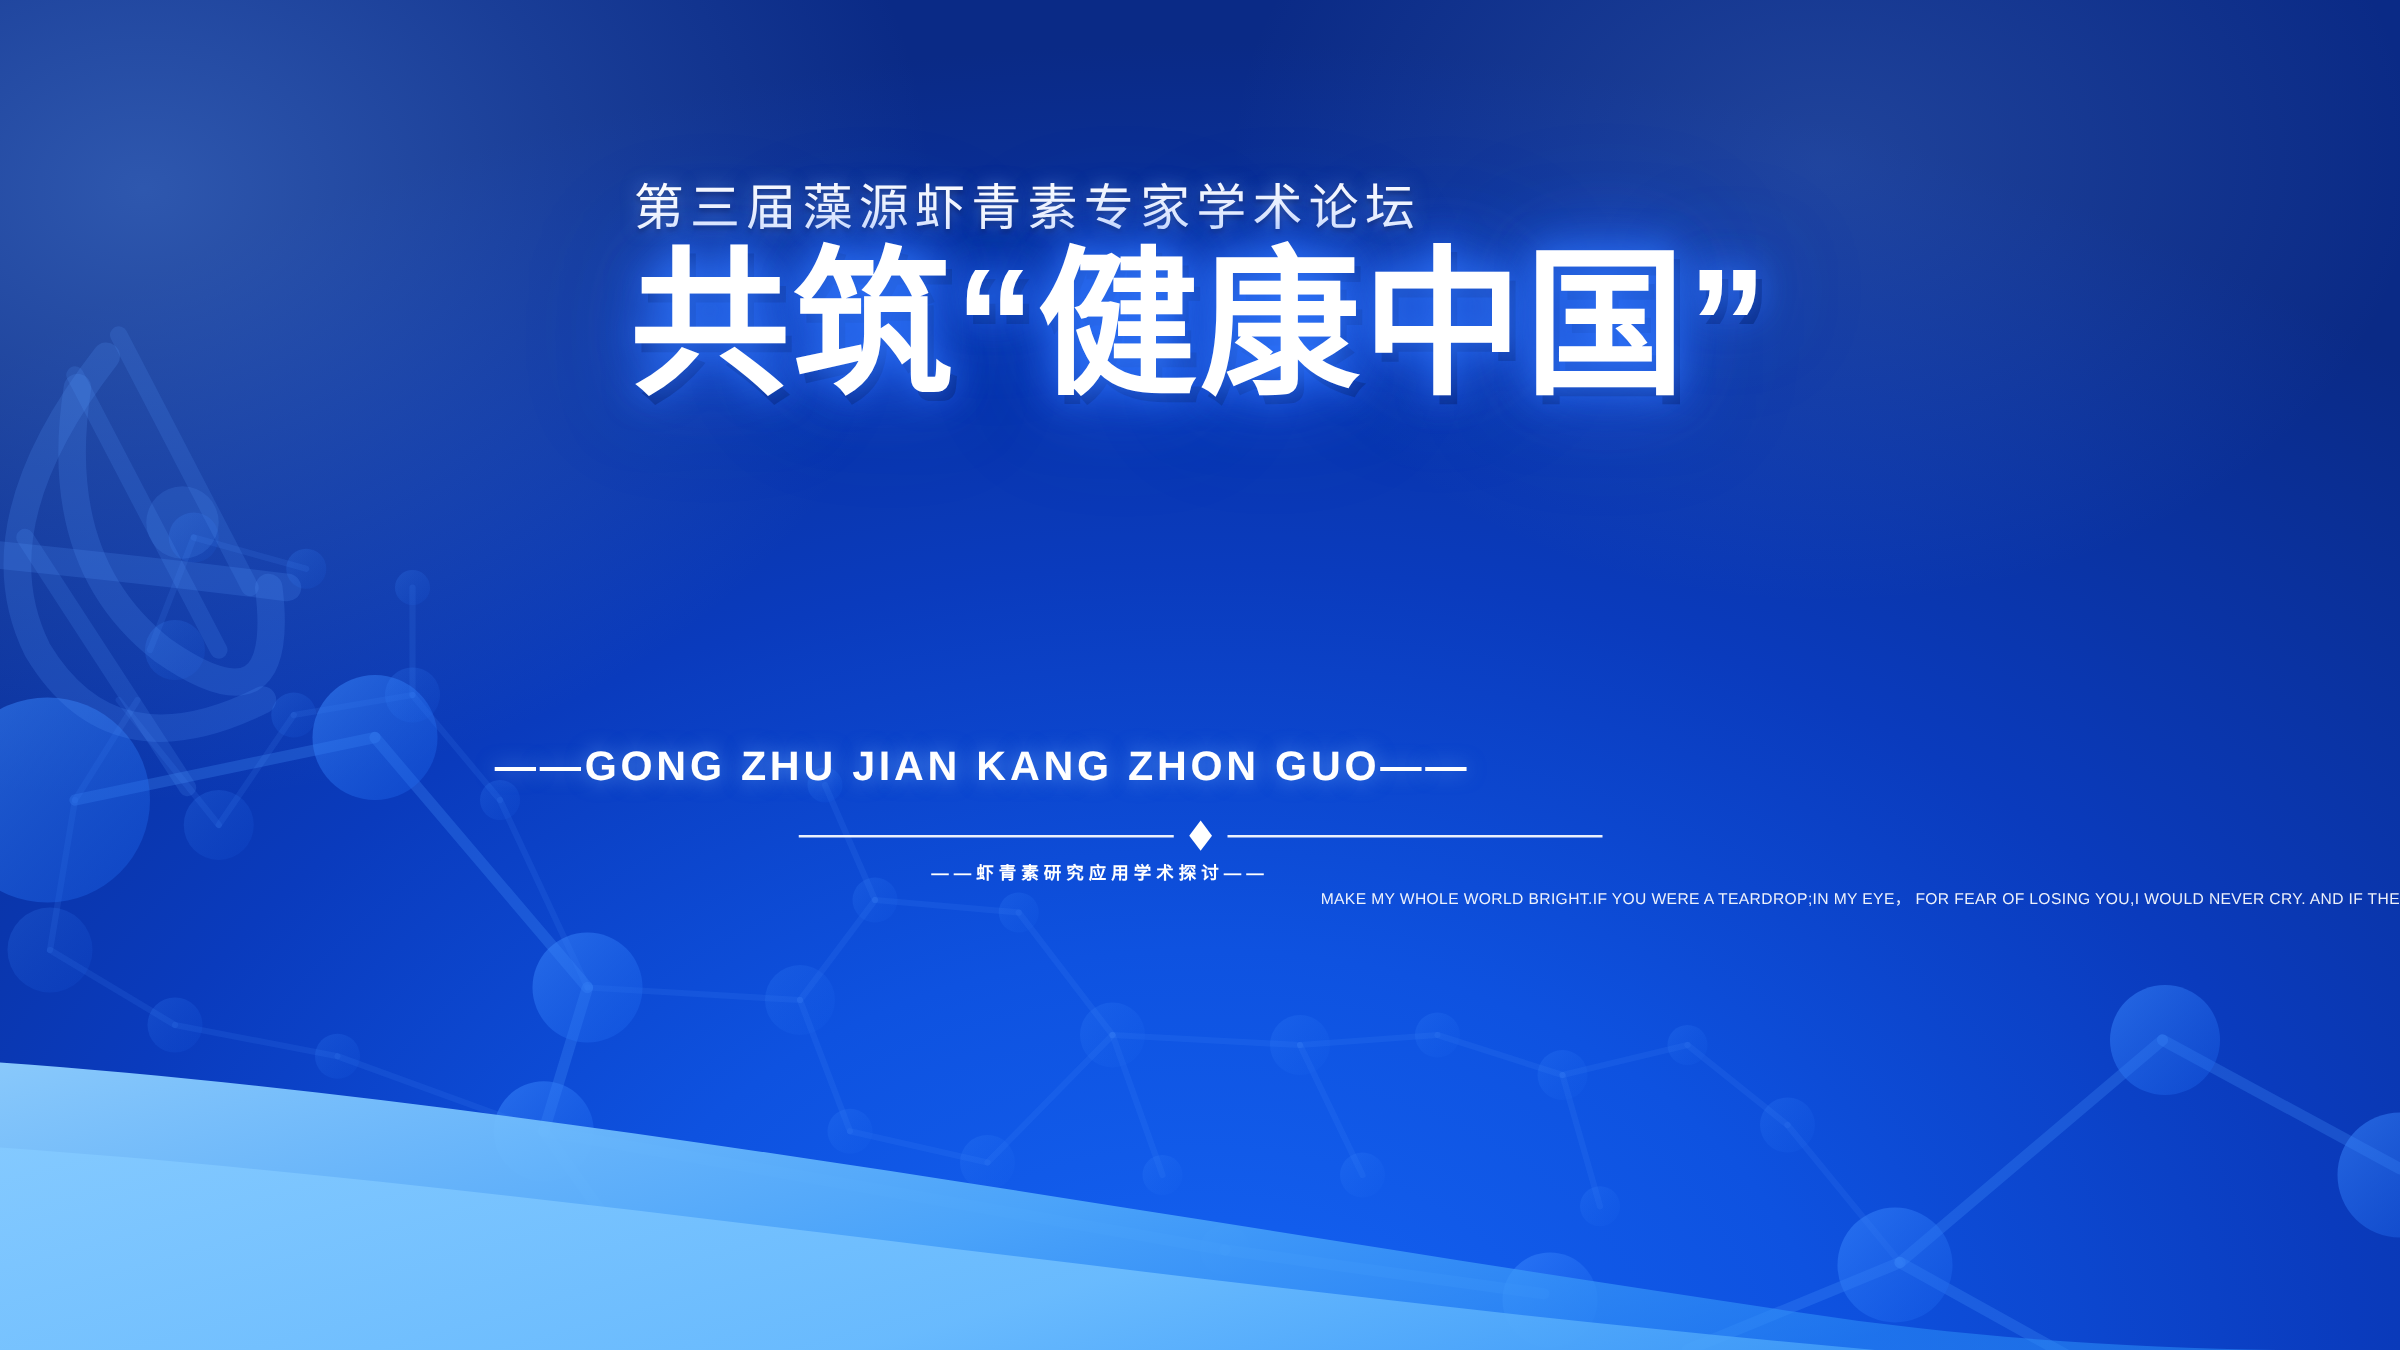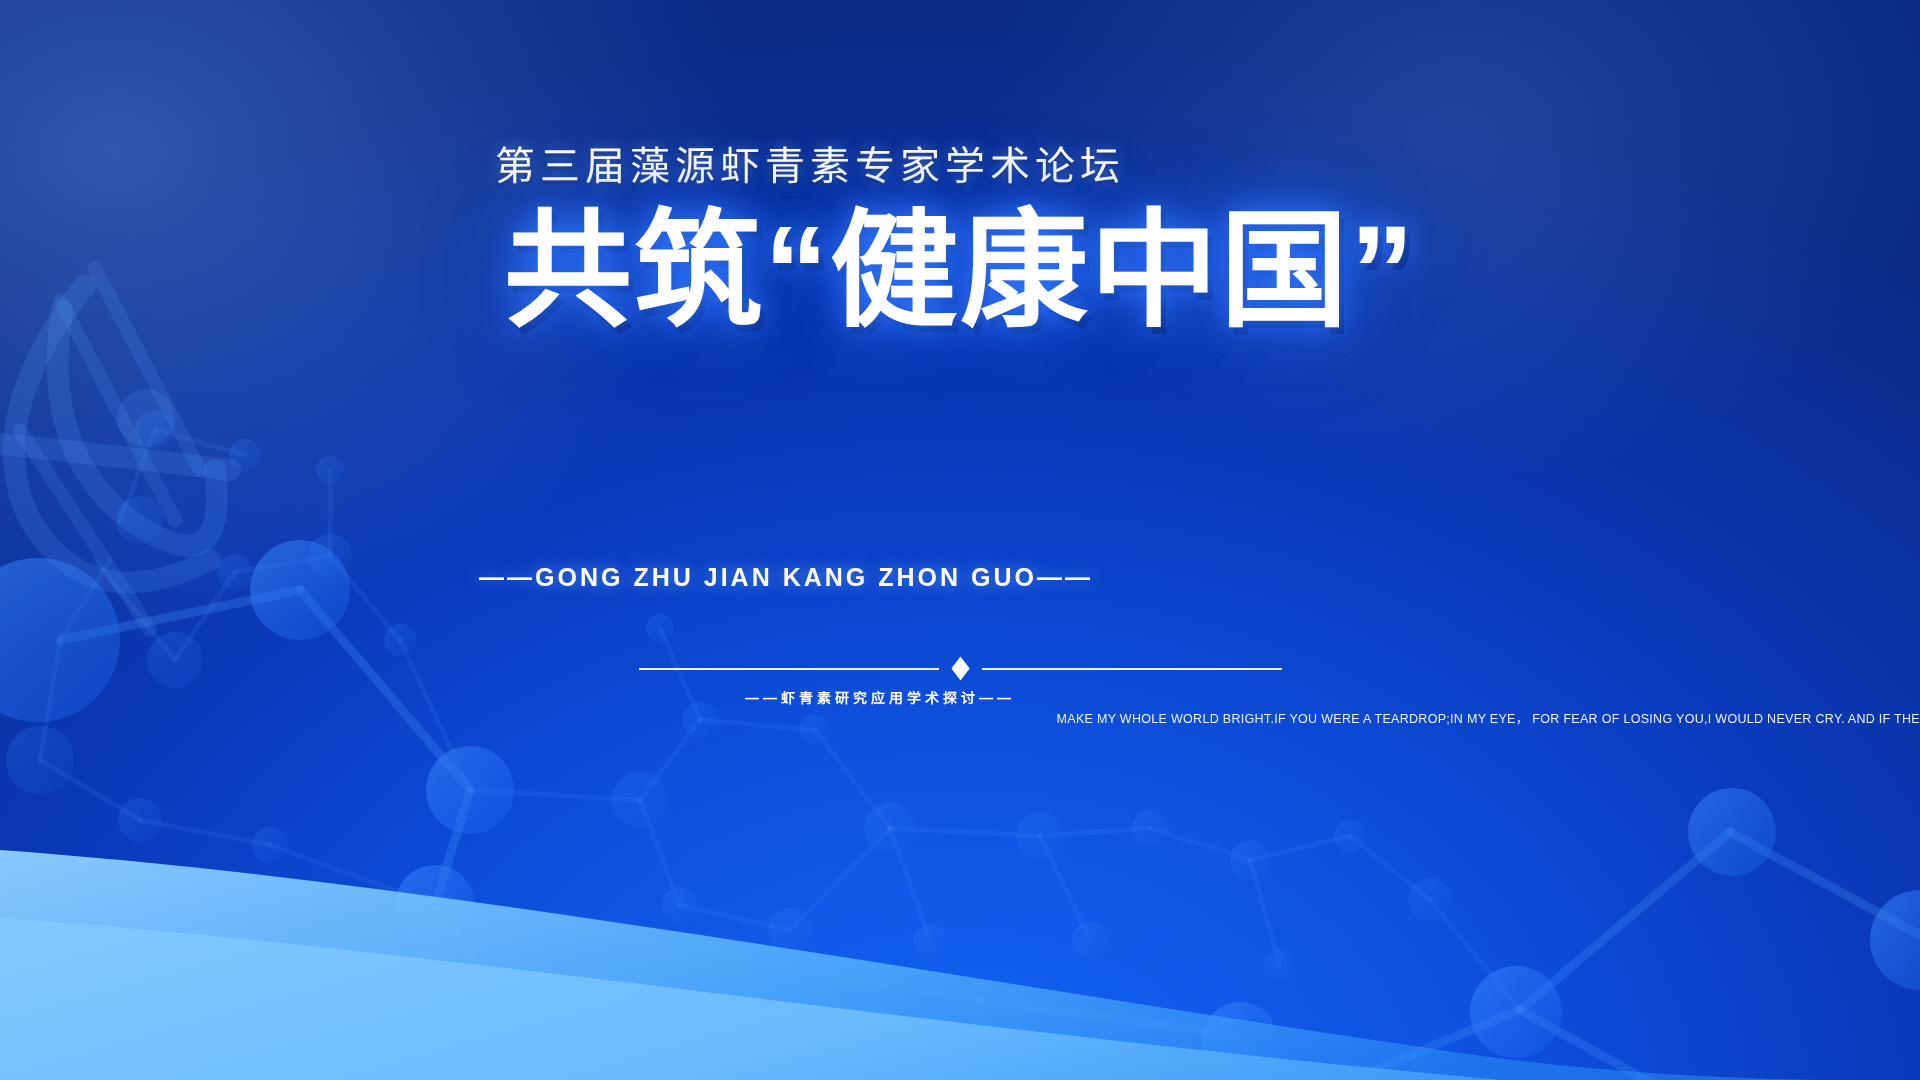--- a/index.html
+++ b/index.html
@@ -30,21 +30,21 @@
   .content {
     position:absolute;
     left:0; right:0; top:0;
     width:1920px;
     text-align:center;
     z-index:20;
   }
 
   .eyebrow {
     position:absolute;
-    top:134px; left:0; width:1620px;
+    top:134px; left:12px; width:1620px;
     font-size:40px;
     letter-spacing:5px;
     color:#ffffff;
     font-weight:500;
     text-shadow:0 0 14px rgba(140,190,255,0.55), 0 2px 4px rgba(0,10,60,0.6);
   }
 
   .title-wrap {
     position:absolute;
     top:196px; left:0; width:1920px;
@@ -57,26 +57,26 @@
     line-height:1.02;
     white-space:nowrap;
     letter-spacing:2px;
     text-shadow:
       0 0 28px rgba(50,120,255,0.95),
       0 0 60px rgba(40,110,255,0.75),
       0 0 96px rgba(30,100,255,0.45),
       5px 7px 0 rgba(4,24,92,0.55);
   }
   .title-line.l1 { font-size:128px; }
-  .title-line.l2 { font-size:128px; margin-top:10px; }
+  .title-line.l2 { font-size:128px; }
 
   .pinyin {
     position:absolute;
-    top:563px; left:0; width:1572px;
-    font-size:25px;
+    top:594px; left:0; width:1572px;
+    font-size:33px;
     font-weight:700;
     letter-spacing:3px;
     color:#ffffff;
     text-shadow:0 0 16px rgba(120,180,255,0.7);
   }
 
   .divider {
     position:absolute;
     top:661px; left:0; width:1920px;
     display:flex; align-items:center; justify-content:center;

